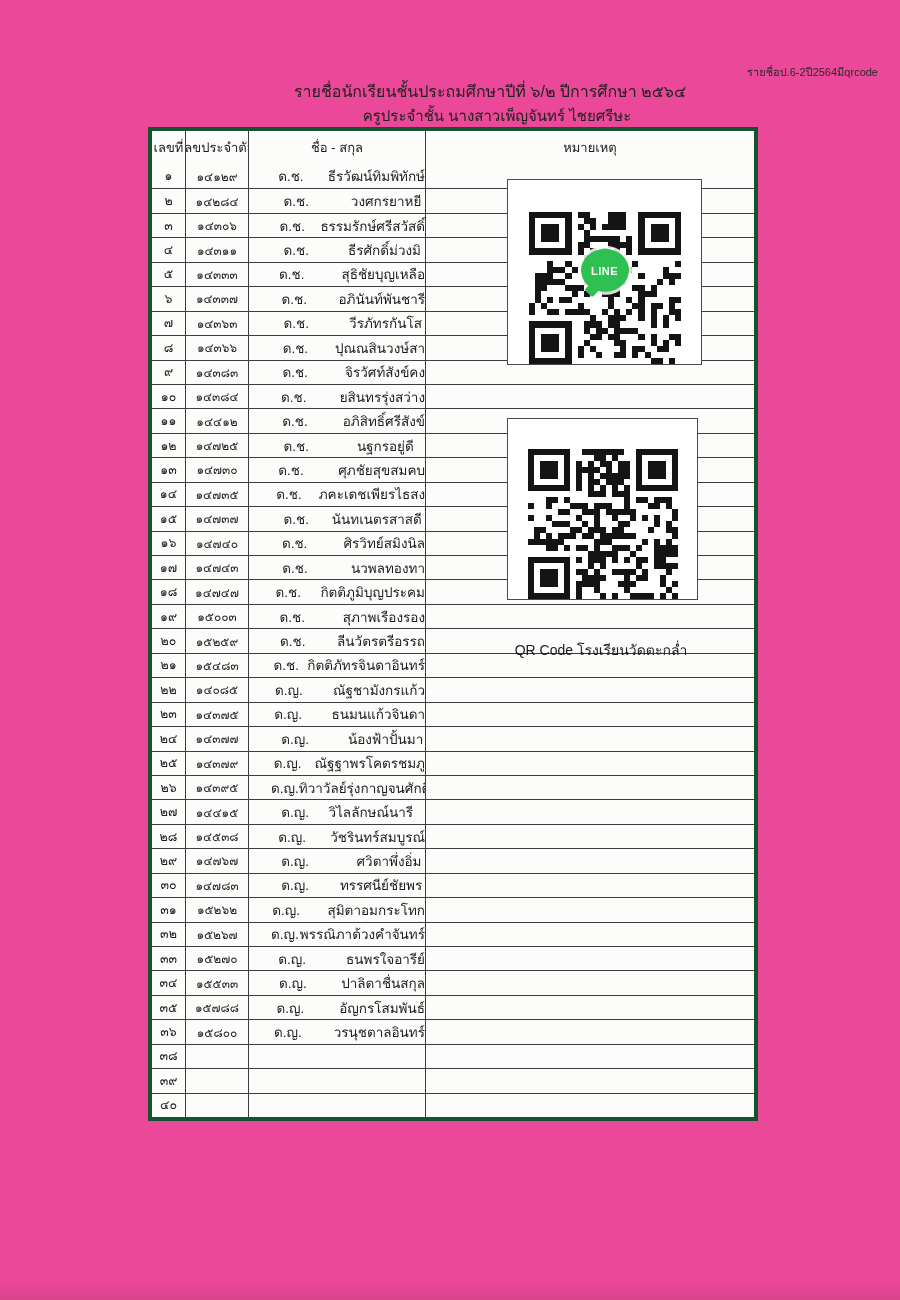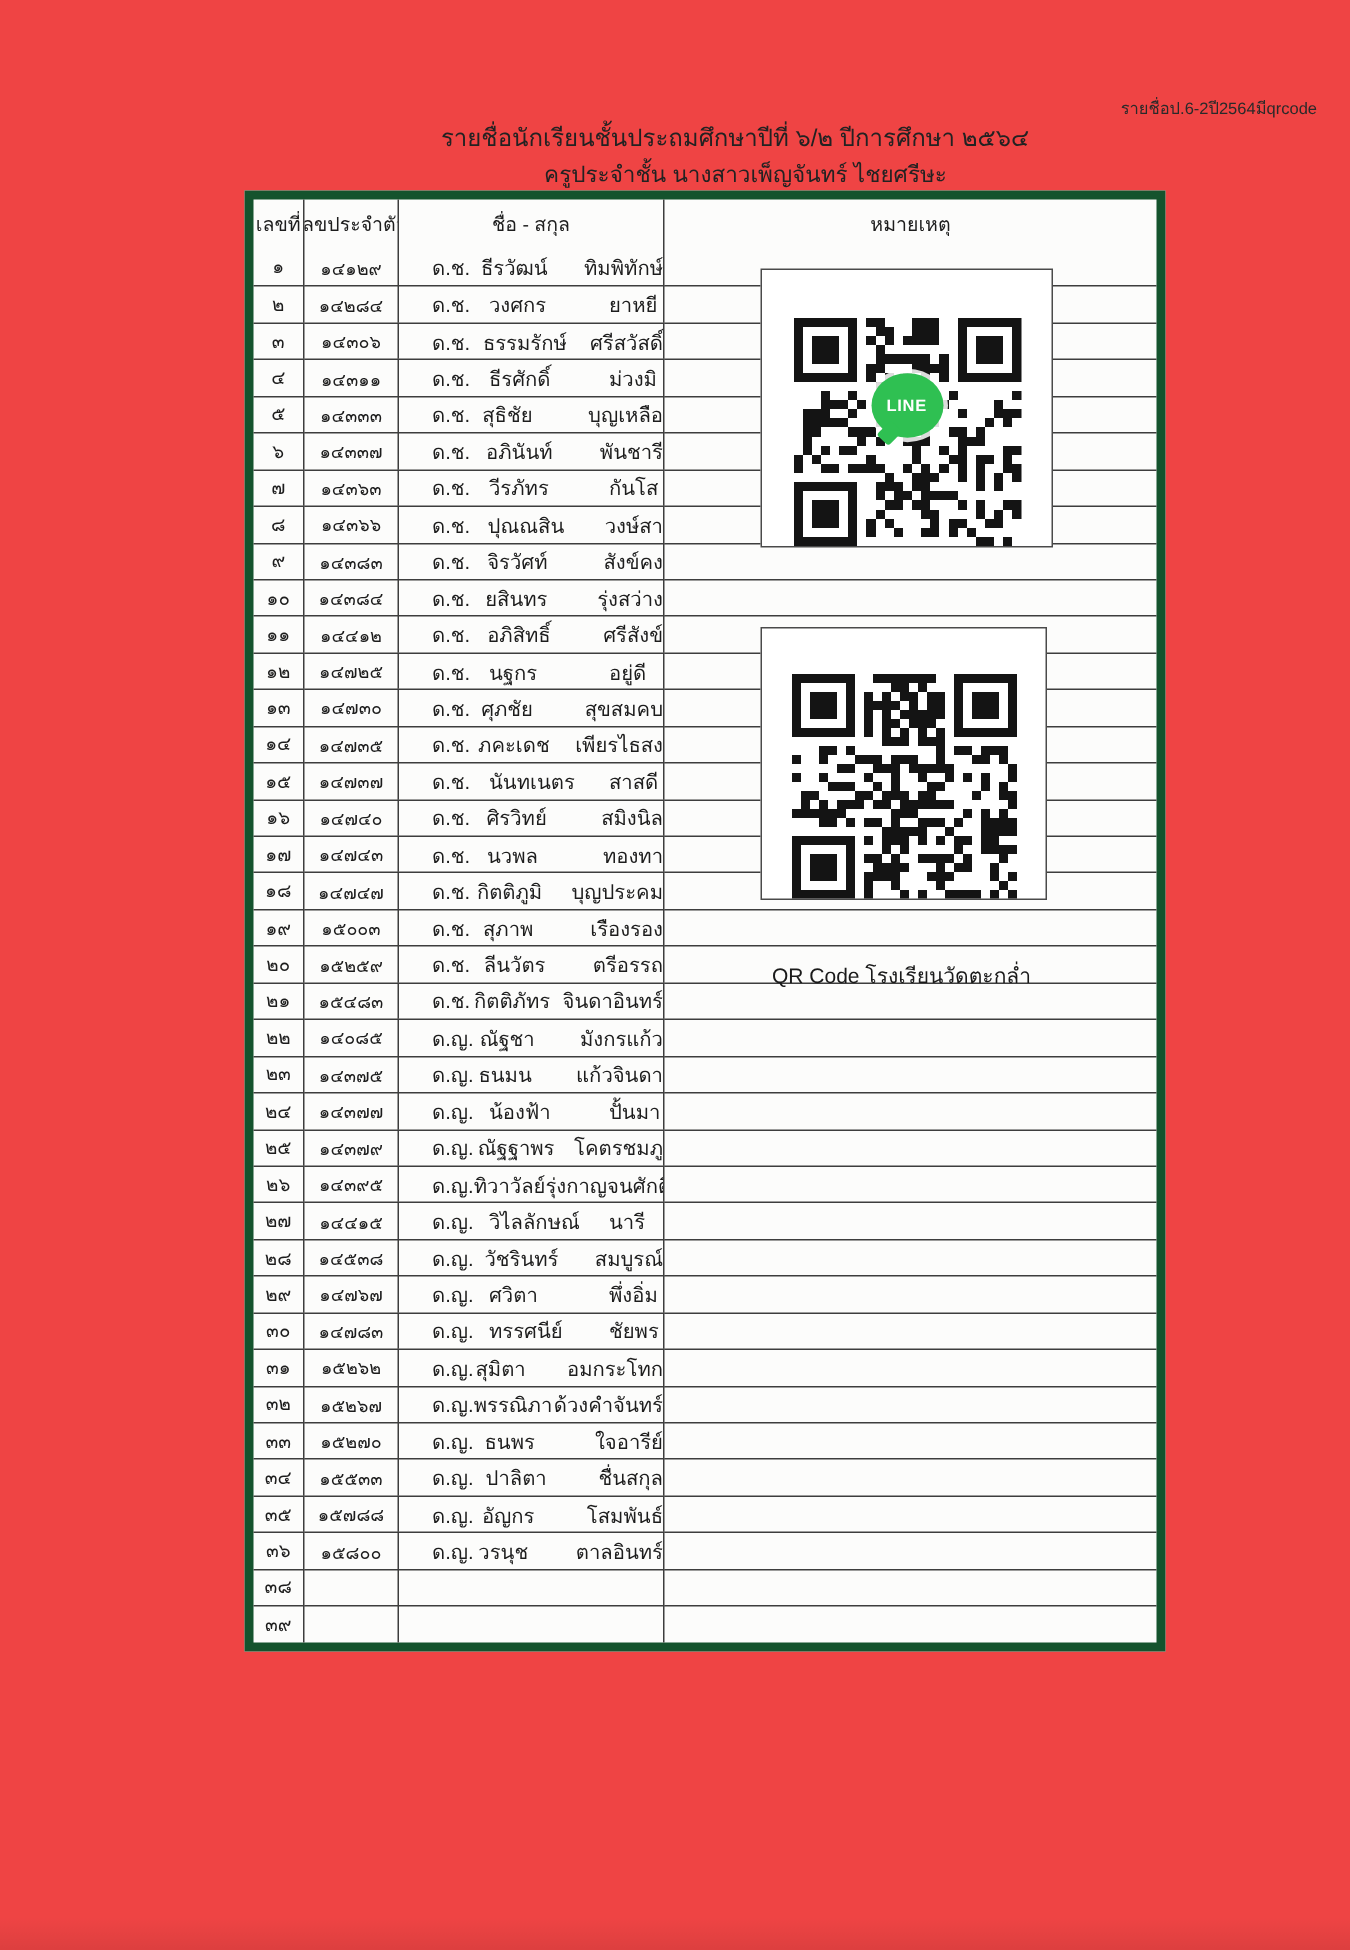--- a/index.html
+++ b/index.html
@@ -1,24 +1,24 @@
 <!DOCTYPE html>
 <html><head>
 <meta charset="utf-8">
 <style>
   html,body{margin:0;padding:0;}
   body{width:900px;height:1300px;background:#e9e9e7;font-family:"Liberation Sans","DejaVu Sans",sans-serif;}
-  .page{position:relative;width:900px;height:1300px;background:#ef4444;overflow:hidden;color:#1d1d1d;}
+  .page{position:relative;width:900px;height:1300px;background:#ec4899;overflow:hidden;color:#1d1d1d;}
   .page::after{content:"";position:absolute;left:0;right:0;bottom:0;height:22px;
     background:linear-gradient(to bottom,rgba(0,0,0,0),rgba(0,0,0,0.08));pointer-events:none;}
   .corner-note{position:absolute;top:63px;right:22px;font-size:11px;color:#2a2a2a;}
   .doc-title{position:absolute;top:79px;left:170px;width:640px;text-align:center;font-size:16px;color:#222;}
   .doc-subtitle{position:absolute;top:104px;left:177px;width:640px;text-align:center;font-size:15px;color:#222;}
 
-  .tbl{position:absolute;left:163px;top:127px;width:602px;border:6px solid #14532d;background:#fcfcfb;}
+  .tbl{position:absolute;left:148px;top:127px;width:602px;border:4px solid #14532d;background:#fcfcfb;text-align:right;}
   .tr{display:flex;height:24.45px;}
   .tr.head{height:33px;font-size:13px;}
   .tr + .tr .td{border-top:1px solid #3d3d3d;}
   .td{box-sizing:border-box;border-right:1px solid #3d3d3d;display:flex;align-items:center;overflow:hidden;white-space:nowrap;}
   .c0{width:34px;justify-content:center;font-size:12.5px;}
   .c1{width:63px;justify-content:center;font-size:12px;}
   .c2{width:177px;padding-left:7px;font-size:13.5px;}
   .c3{flex:1;border-right:none;}
   .head .td{justify-content:center;padding-left:0;font-size:13px;}
   .c2 .pfx{display:inline-block;width:38px;margin-left:15px;}
@@ -423,20 +423,30 @@
           <div class="td c1"></div>
           <div class="td c2">
             <span class="pfx"></span>
             <span class="fn"></span>
             <span class="ln"></span>
           </div>
           <div class="td c3"></div>
         </div>
         <div class="tr">
           <div class="td c0">๓๙</div>
+          <div class="td c1"></div>
+          <div class="td c2">
+            <span class="pfx"></span>
+            <span class="fn"></span>
+            <span class="ln"></span>
+          </div>
+          <div class="td c3"></div>
+        </div>
+        <div class="tr">
+          <div class="td c0">๔๐</div>
           <div class="td c1"></div>
           <div class="td c2">
             <span class="pfx"></span>
             <span class="fn"></span>
             <span class="ln"></span>
           </div>
           <div class="td c3"></div>
         </div>
       </div>
   </div>

